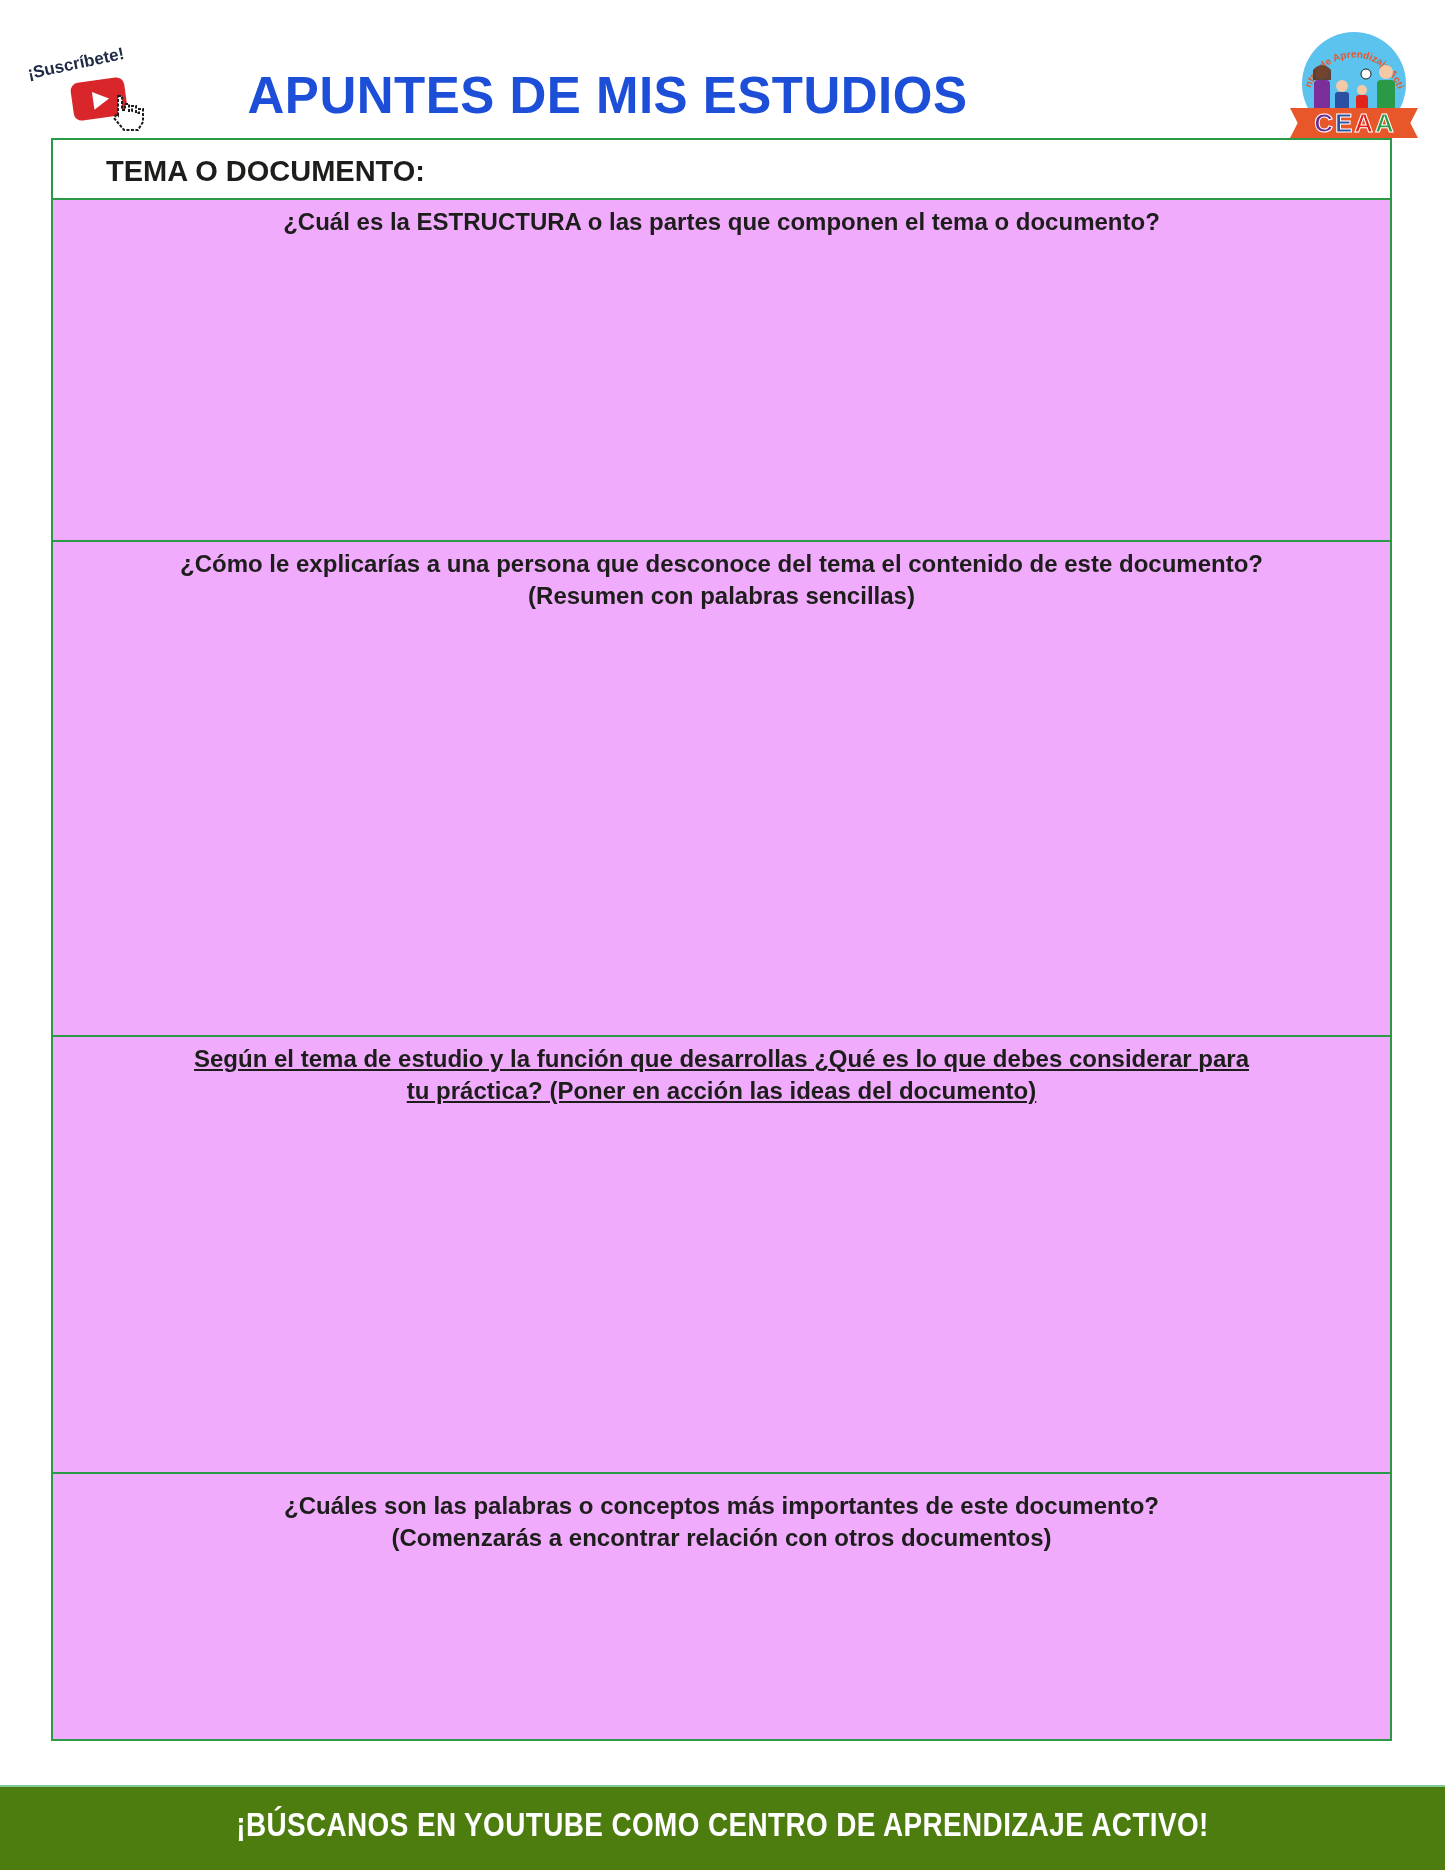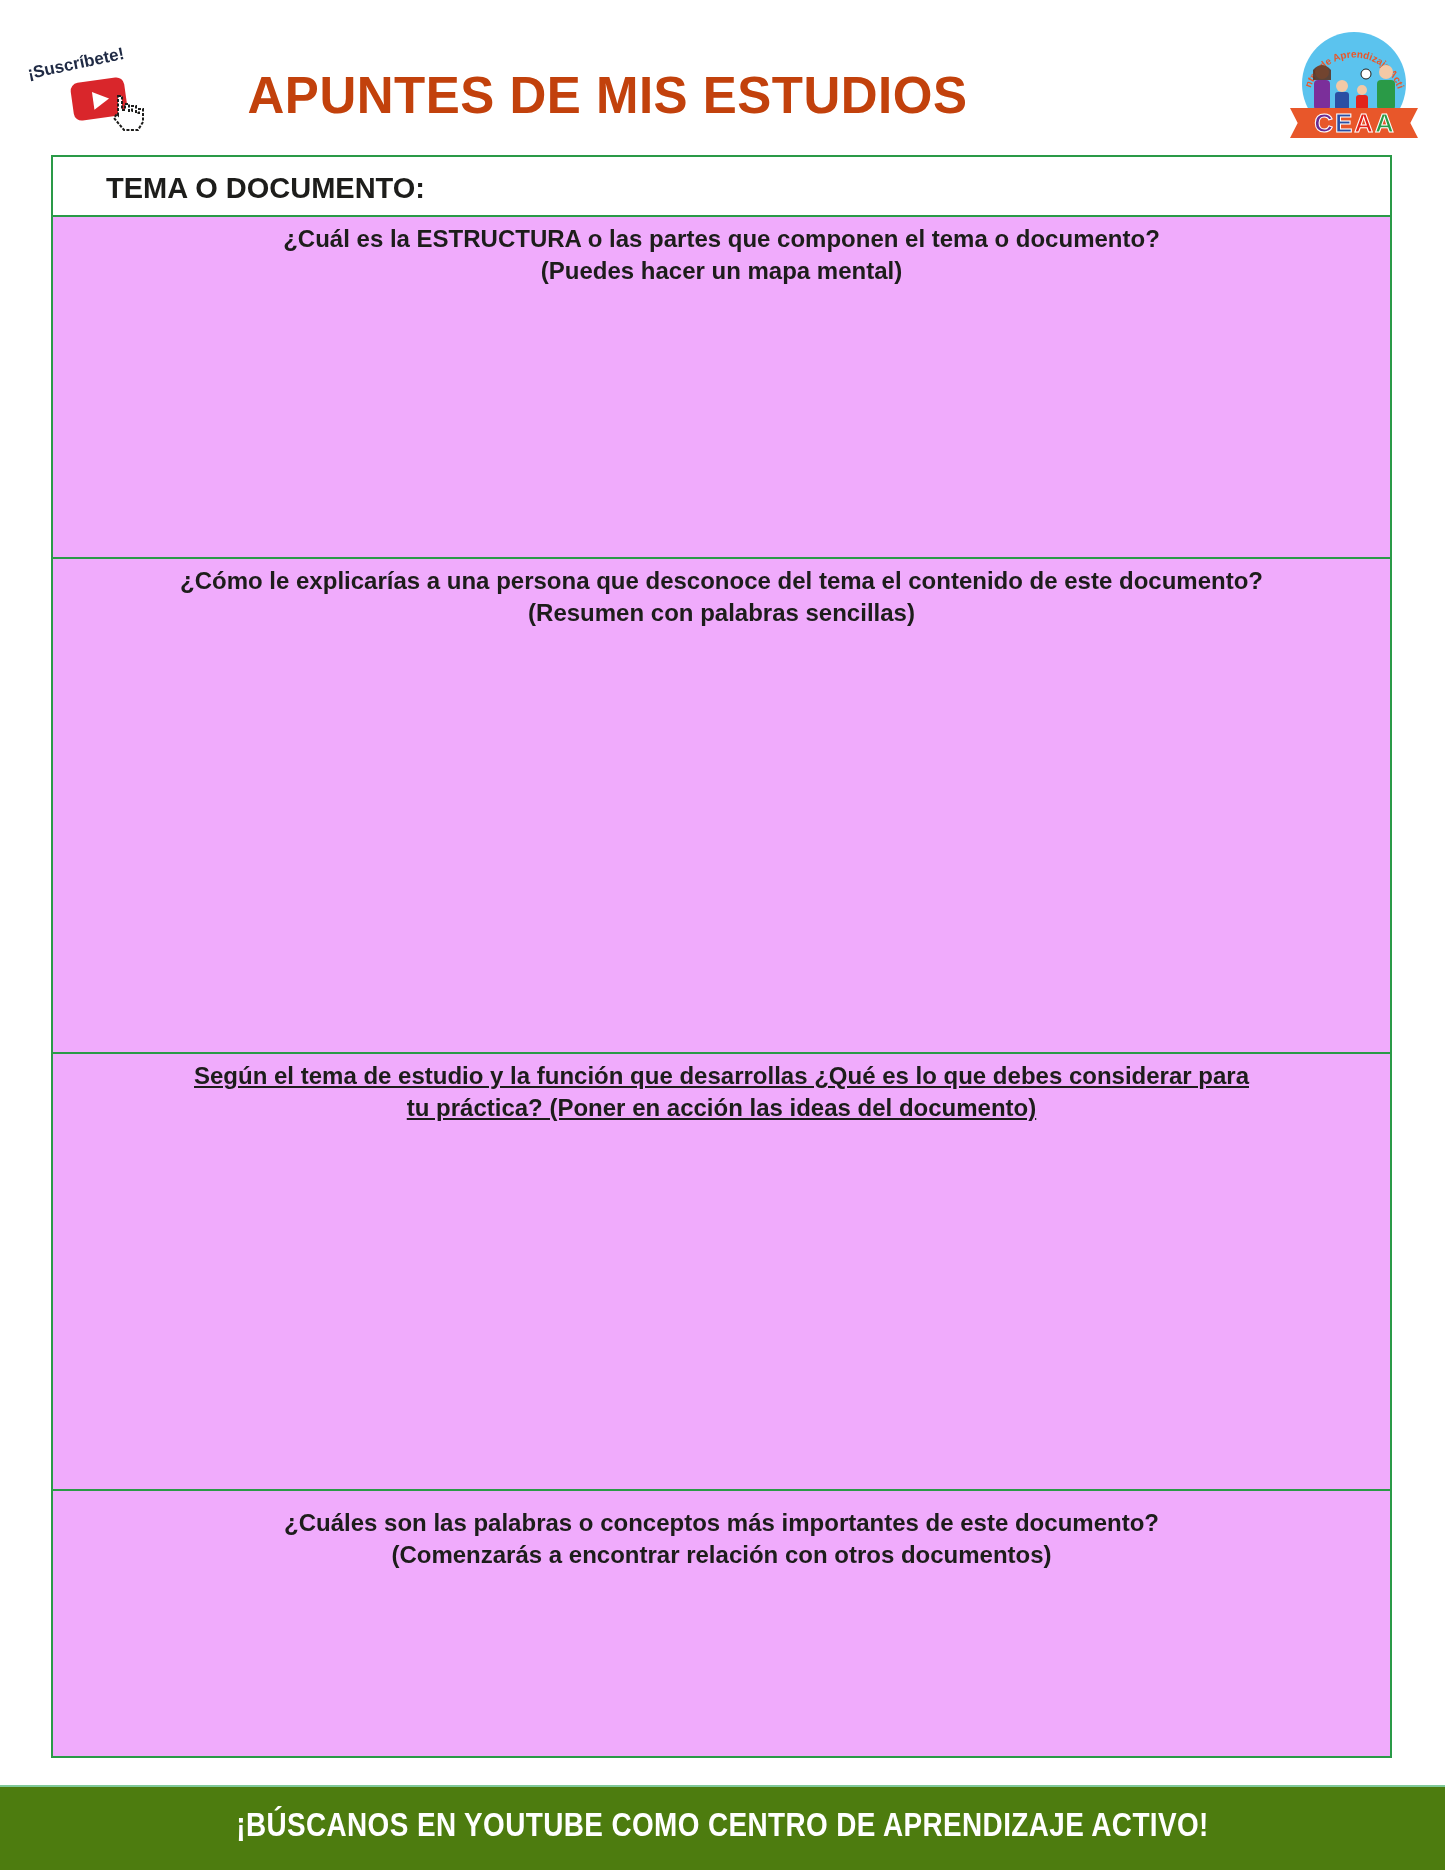--- a/index.html
+++ b/index.html
@@ -5,21 +5,21 @@
   html, body { margin: 0; padding: 0; }
   body {
     width: 1445px; height: 1870px; position: relative; overflow: hidden;
     background: #ffffff;
     font-family: "Liberation Sans", "DejaVu Sans", sans-serif;
     color: #1e1e1e;
   }
   .page-title {
     position: absolute; left: 0; top: 66px; width: 1215px;
     text-align: center; font-weight: 700; font-size: 51px; letter-spacing: 0.5px;
-    color: #c2410c;
+    color: #1d4ed8;
   }
   
   .subscribe {
     position: absolute; left: 28px; top: 40px; width: 130px; height: 90px;
   }
   .subscribe-text {
     position: absolute; left: 2px; top: 24px; font-weight: 700; font-size: 17px;
     color: #1f2a44; transform: rotate(-12deg); transform-origin: left bottom;
     white-space: nowrap;
   }
@@ -46,21 +46,21 @@
     position: absolute; left: 0; top: 80px; width: 128px; height: 30px;
     background: #e8572a;
     clip-path: polygon(0 0, 100% 0, 94% 50%, 100% 100%, 0 100%, 6% 50%);
     display: flex; align-items: center; justify-content: center; gap: 2px;
   }
   .logo-letter { font-weight: 700; font-size: 26px; line-height: 1; -webkit-text-stroke: 1px #ffffff; }
   .logo-people { position: absolute; left: 20px; top: 34px; width: 90px; height: 48px; }
 
   
   .sheet {
-    position: absolute; left: 51px; top: 155px; width: 1341px; height: 1603px;
+    position: absolute; left: 51px; top: 138px; width: 1341px; height: 1603px;
     border: 2px solid #2a9a47; box-sizing: border-box;
   }
   .topic-row {
     position: absolute; left: 0; top: 0; width: 100%; height: 60px;
     background: #ffffff; border-bottom: 2px solid #2a9a47; box-sizing: border-box;
   }
   .topic-label {
     position: absolute; left: 53px; top: 15px; font-weight: 700; font-size: 29px; color: #1d1d1b;
   }
   .section {
@@ -127,21 +127,20 @@
 </div>
 
 <div class="sheet">
   <div class="topic-row">
     <span class="topic-label">TEMA O DOCUMENTO:</span>
   </div>
 
   <div class="section" style="top:60px;height:342px;">
     <div class="section-prompt" style="padding-top:6px;">
       <div>¿Cuál es la ESTRUCTURA o las partes que componen el tema o documento?</div>
-      <div>(Puedes hacer un mapa mental)</div>
     </div>
   </div>
 
   <div class="section" style="top:402px;height:495px;">
     <div class="section-prompt" style="padding-top:6px;">
       <div>¿Cómo le explicarías a una persona que desconoce del tema el contenido de este documento?</div>
       <div>(Resumen con palabras sencillas)</div>
     </div>
   </div>
 

